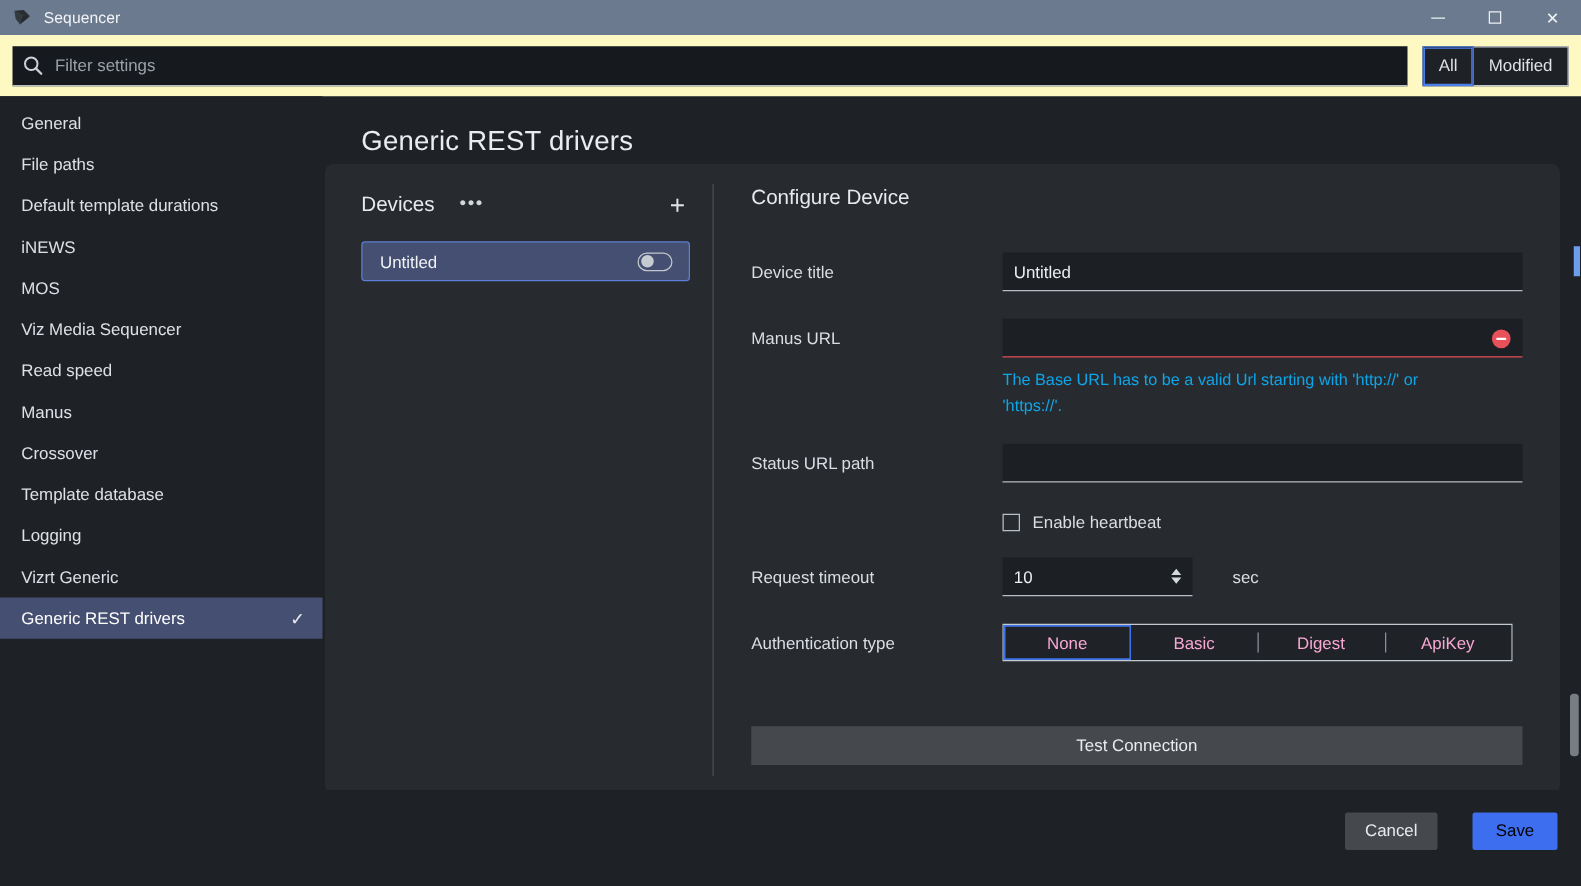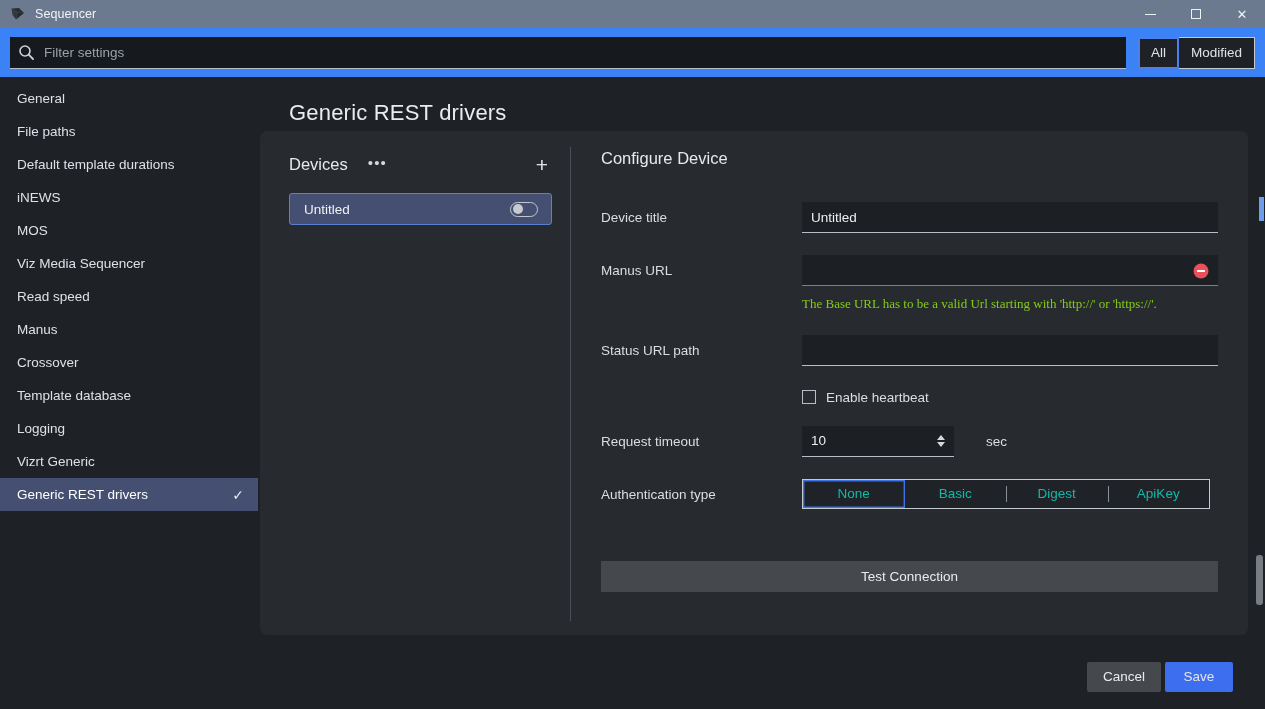--- a/index.html
+++ b/index.html
@@ -38,21 +38,21 @@
     display: flex; align-items: center; justify-content: center;
     color: #eef1f4;
   }
   .win-btn .glyph { font-size: 13px; line-height: 1; }
   .min-bar { width: 11px; height: 1px; background: #eef1f4; }
   .max-box { width: 10px; height: 10px; border: 1.4px solid #eef1f4; }
 
   
   .filterrow {
     height: 49px;
-    background: #3b82f6;
+    background: #fef9c3;
     display: flex;
     align-items: center;
     padding: 0 10px;
     gap: 0;
   }
   .search-wrap {
     flex: 1;
     height: 32px;
     background: #16191d;
     border-bottom: 1px solid #b9bec4;
@@ -250,26 +250,25 @@
   }
   .text-field.error { border-bottom-color: #e8505a; padding-right: 34px; }
   .field-wrap { position: relative; }
   .err-icon {
     position: absolute;
     right: 9px; top: 50%;
     transform: translateY(-50%);
     width: 16px; height: 16px;
   }
   .err-text {
-    color: #84cc16;
+    color: #0ea5e9;
     font-size: 13px;
     line-height: 20.5px;
     margin-top: 8px;
     max-width: 380px;
-    font-family: Liberation Serif, serif;
   }
   .check-row {
     display: flex;
     align-items: center;
     margin-left: 201px;
   }
   .checkbox {
     width: 14px; height: 14px;
     border: 1.3px solid #b9bec4;
     background: transparent;
@@ -317,21 +316,21 @@
     height: 30px;
     border: 1px solid #c4c9cf;
     width: 100%;
     max-width: 408px;
   }
   .seg-btn {
     flex: 1;
     display: flex;
     align-items: center;
     justify-content: center;
-    color: #14b8a6;
+    color: #f9a8d4;
     font-size: 13.5px;
     position: relative;
     background: #1f2328;
   }
   .seg-btn + .seg-btn::before {
     content: "";
     position: absolute;
     left: 0; top: 6px; bottom: 6px;
     width: 1px;
     background: #8a9097;
@@ -352,41 +351,41 @@
     align-items: center;
     justify-content: center;
     border: none;
     width: 100%;
     font-family: "Liberation Sans", sans-serif;
   }
 
   
   .footer {
     position: absolute;
-    left: 0; right: 0; bottom: 0;
+    left: 0; right: 0; bottom: 12px;
     height: 65px;
     background: #1e2125;
     display: flex;
     align-items: center;
     justify-content: flex-end;
-    padding-right: 32px;
-    gap: 4px;
+    padding-right: 19px;
+    gap: 28px;
   }
   .btn {
     height: 30px;
     min-width: 68px;
     padding: 0 16px;
     border: none;
     border-radius: 2px;
     font-size: 13.5px;
     font-family: "Liberation Sans", sans-serif;
     display: flex; align-items: center; justify-content: center;
   }
   .btn.cancel { background: #45494e; color: #e9ecef; }
-  .btn.save { background: #3d6ef0; color: #e5e5e5; }
+  .btn.save { background: #3d6ef0; color: #000000; }
 
   
   .vscroll-track {
     position: absolute;
     right: 1px; top: 78px;
     width: 9px;
     bottom: 68px;
   }
   .vscroll-thumb {
     position: absolute;

